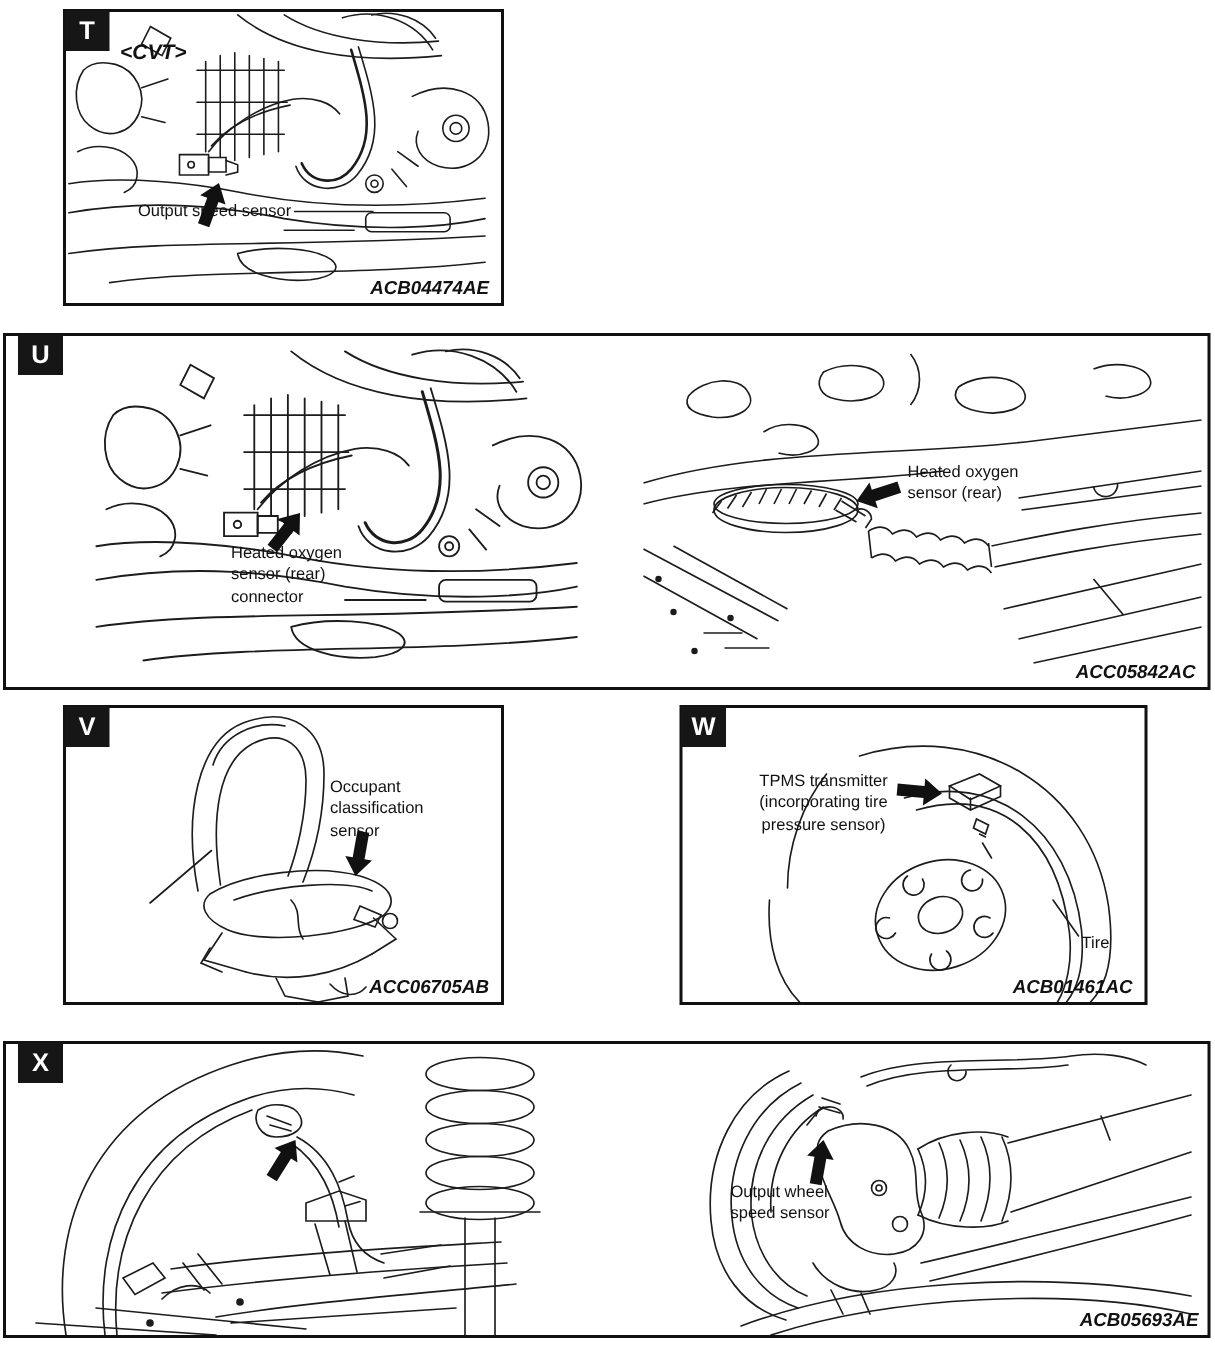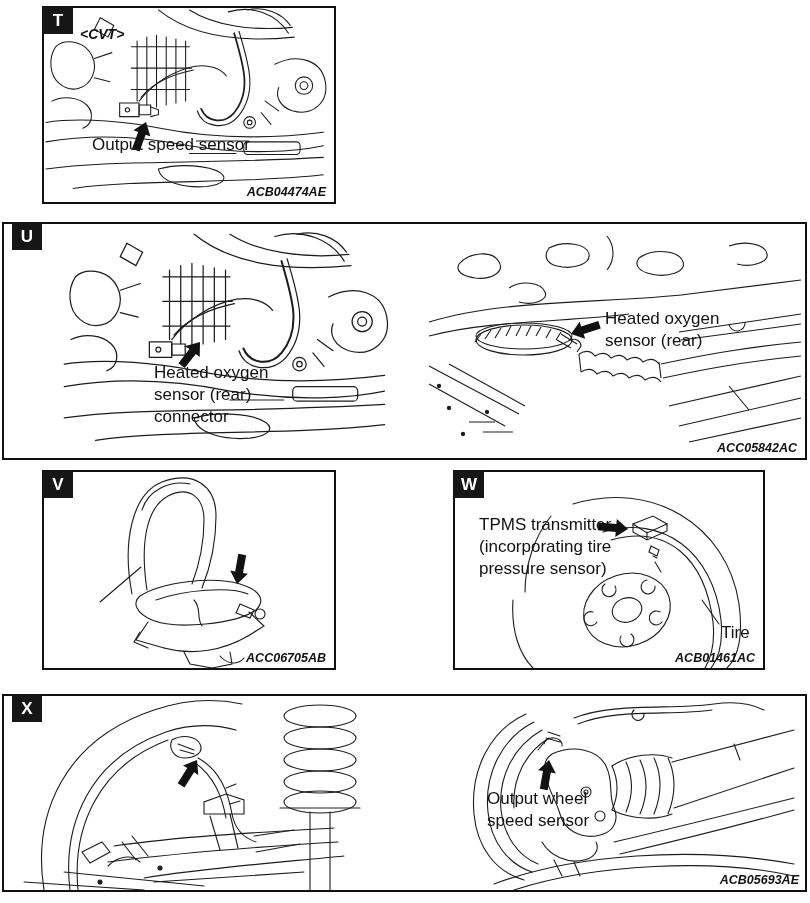--- a/index.html
+++ b/index.html
@@ -9,22 +9,22 @@
   .panel-t{left:42px;top:6px;width:294px;height:198px;}
   .panel-u{left:2px;top:222px;width:805px;height:238px;}
   .panel-v{left:42px;top:470px;width:294px;height:200px;}
   .panel-w{left:453px;top:470px;width:312px;height:200px;}
   .panel-x{left:2px;top:694px;width:805px;height:198px;}
   .badge{position:absolute;top:-1px;left:-1px;width:30px;height:27px;background:#161616;
          color:#fff;font-weight:bold;font-size:17px;display:flex;align-items:center;
          justify-content:center;z-index:3;}
   .badge.inset{left:8px;}
   .art{position:absolute;left:0;top:0;width:100%;height:100%;}
-  .label{position:absolute;font-size:17px;line-height:1.3;white-space:pre-line;z-index:2;}
-  .label.ctr{text-align:left;}
+  .label{position:absolute;font-size:11px;line-height:1.3;white-space:pre-line;z-index:2;}
+  .label.ctr{text-align:center;}
   .tag{position:absolute;font-size:14px;font-weight:bold;z-index:3;}
   .code{position:absolute;right:8px;bottom:3px;font-size:12.5px;font-weight:bold;z-index:2;font-style:italic;}
 </style>
 </head>
 <body>
 
 <div id="page">
 
   <div class="panel panel-t">
     <div class="badge">T</div>
@@ -135,20 +135,23 @@
         <path d="M205,140 L220,154 L204,164"></path>
         <path d="M120,176 C150,184 180,178 204,164"></path>
         <path d="M140,180 l6,12 22,4"></path>
         <path d="M168,196 l20,-4 -2,-12"></path>
         <path d="M96,160 l-6,10 14,6"></path>
         <path d="M176,184 c8,9 18,9 24,2"></path>
         <line x1="56" y1="130" x2="97" y2="95"></line>
       </g>
       <use href="#arr" fill="#111" transform="translate(193,112) rotate(190)"></use>
     </svg>
+    <div class="label" style="left:176px;top:46px;">Occupant
+classification
+sensor</div>
     <div class="code">ACC06705AB</div>
   </div>
 
   <div class="panel panel-w">
     <div class="badge">W</div>
     <svg class="art" viewBox="0 0 308 196" preserveAspectRatio="none">
       <g fill="none" stroke="#1c1c1c" stroke-width="1.1" stroke-linecap="round">
         <path d="M118,32 C196,8 272,52 284,132 C288,162 284,184 272,196"></path>
         <path d="M96,44 C80,64 70,92 70,120"></path>
         <path d="M148,60 C208,42 258,80 266,148 C268,170 264,186 256,196"></path>

